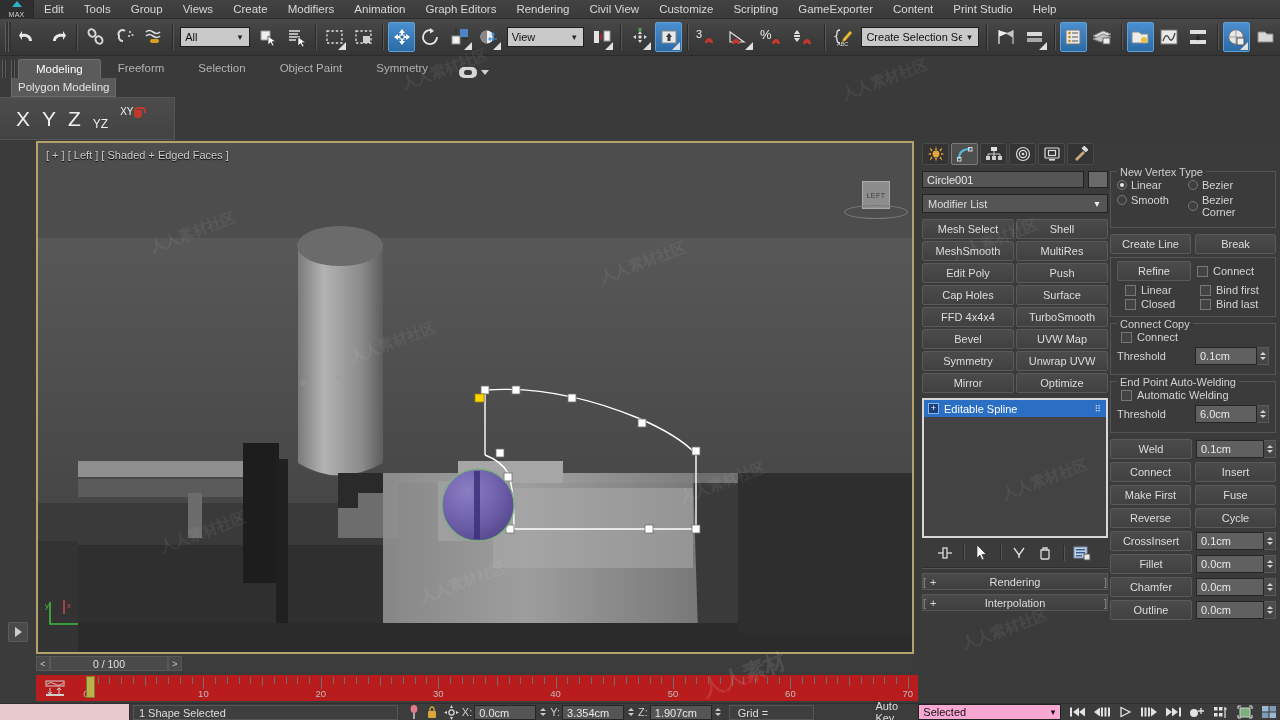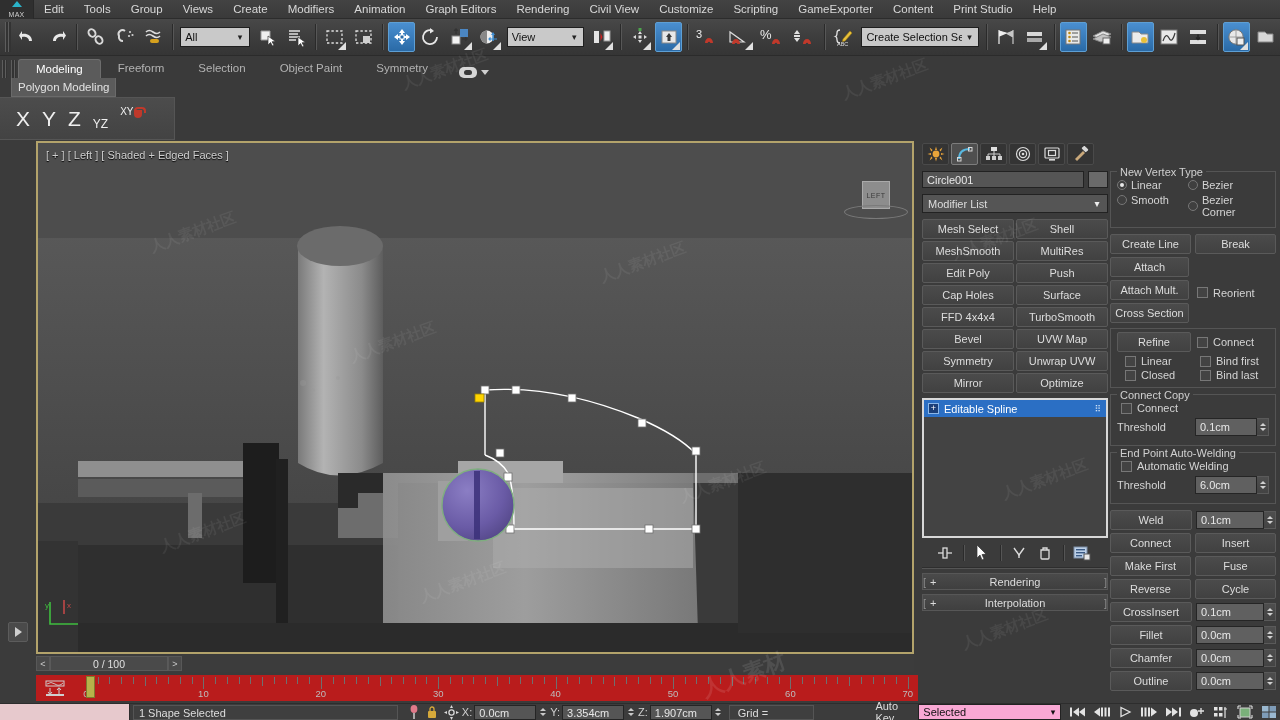--- a/index.html
+++ b/index.html
@@ -983,33 +983,20 @@
             </div>
           </div>
         </div>
       </div>
 
       <div class="prow">
         <div class="pbtn">Create Line</div>
         <div class="pbtn">Break</div>
       </div>
 
-      <div style="display:flex;gap:4px">
-        <div style="flex:1">
-          <div class="pbtn" style="margin-bottom:3px">Attach</div>
-          <div class="pbtn" style="margin-bottom:3px">Attach Mult.</div>
-          <div class="pbtn" style="margin-bottom:5px">Cross Section</div>
-        </div>
-        <div style="flex:1;display:flex;align-items:center;padding-left:4px">
-          <div class="ckrow">
-            <span class="chk"></span>
-            <span>Reorient</span>
-          </div>
-        </div>
-      </div>
 
       <div class="grpbox" style="padding-top:3px">
         <div style="display:flex;gap:6px;align-items:center;margin-bottom:3px">
           <div class="pbtn">Refine</div>
           <div class="ckrow" style="flex:1">
             <span class="chk"></span>
             <span>Connect</span>
           </div>
         </div>
         <div style="display:flex;gap:6px;margin-bottom:2px">

